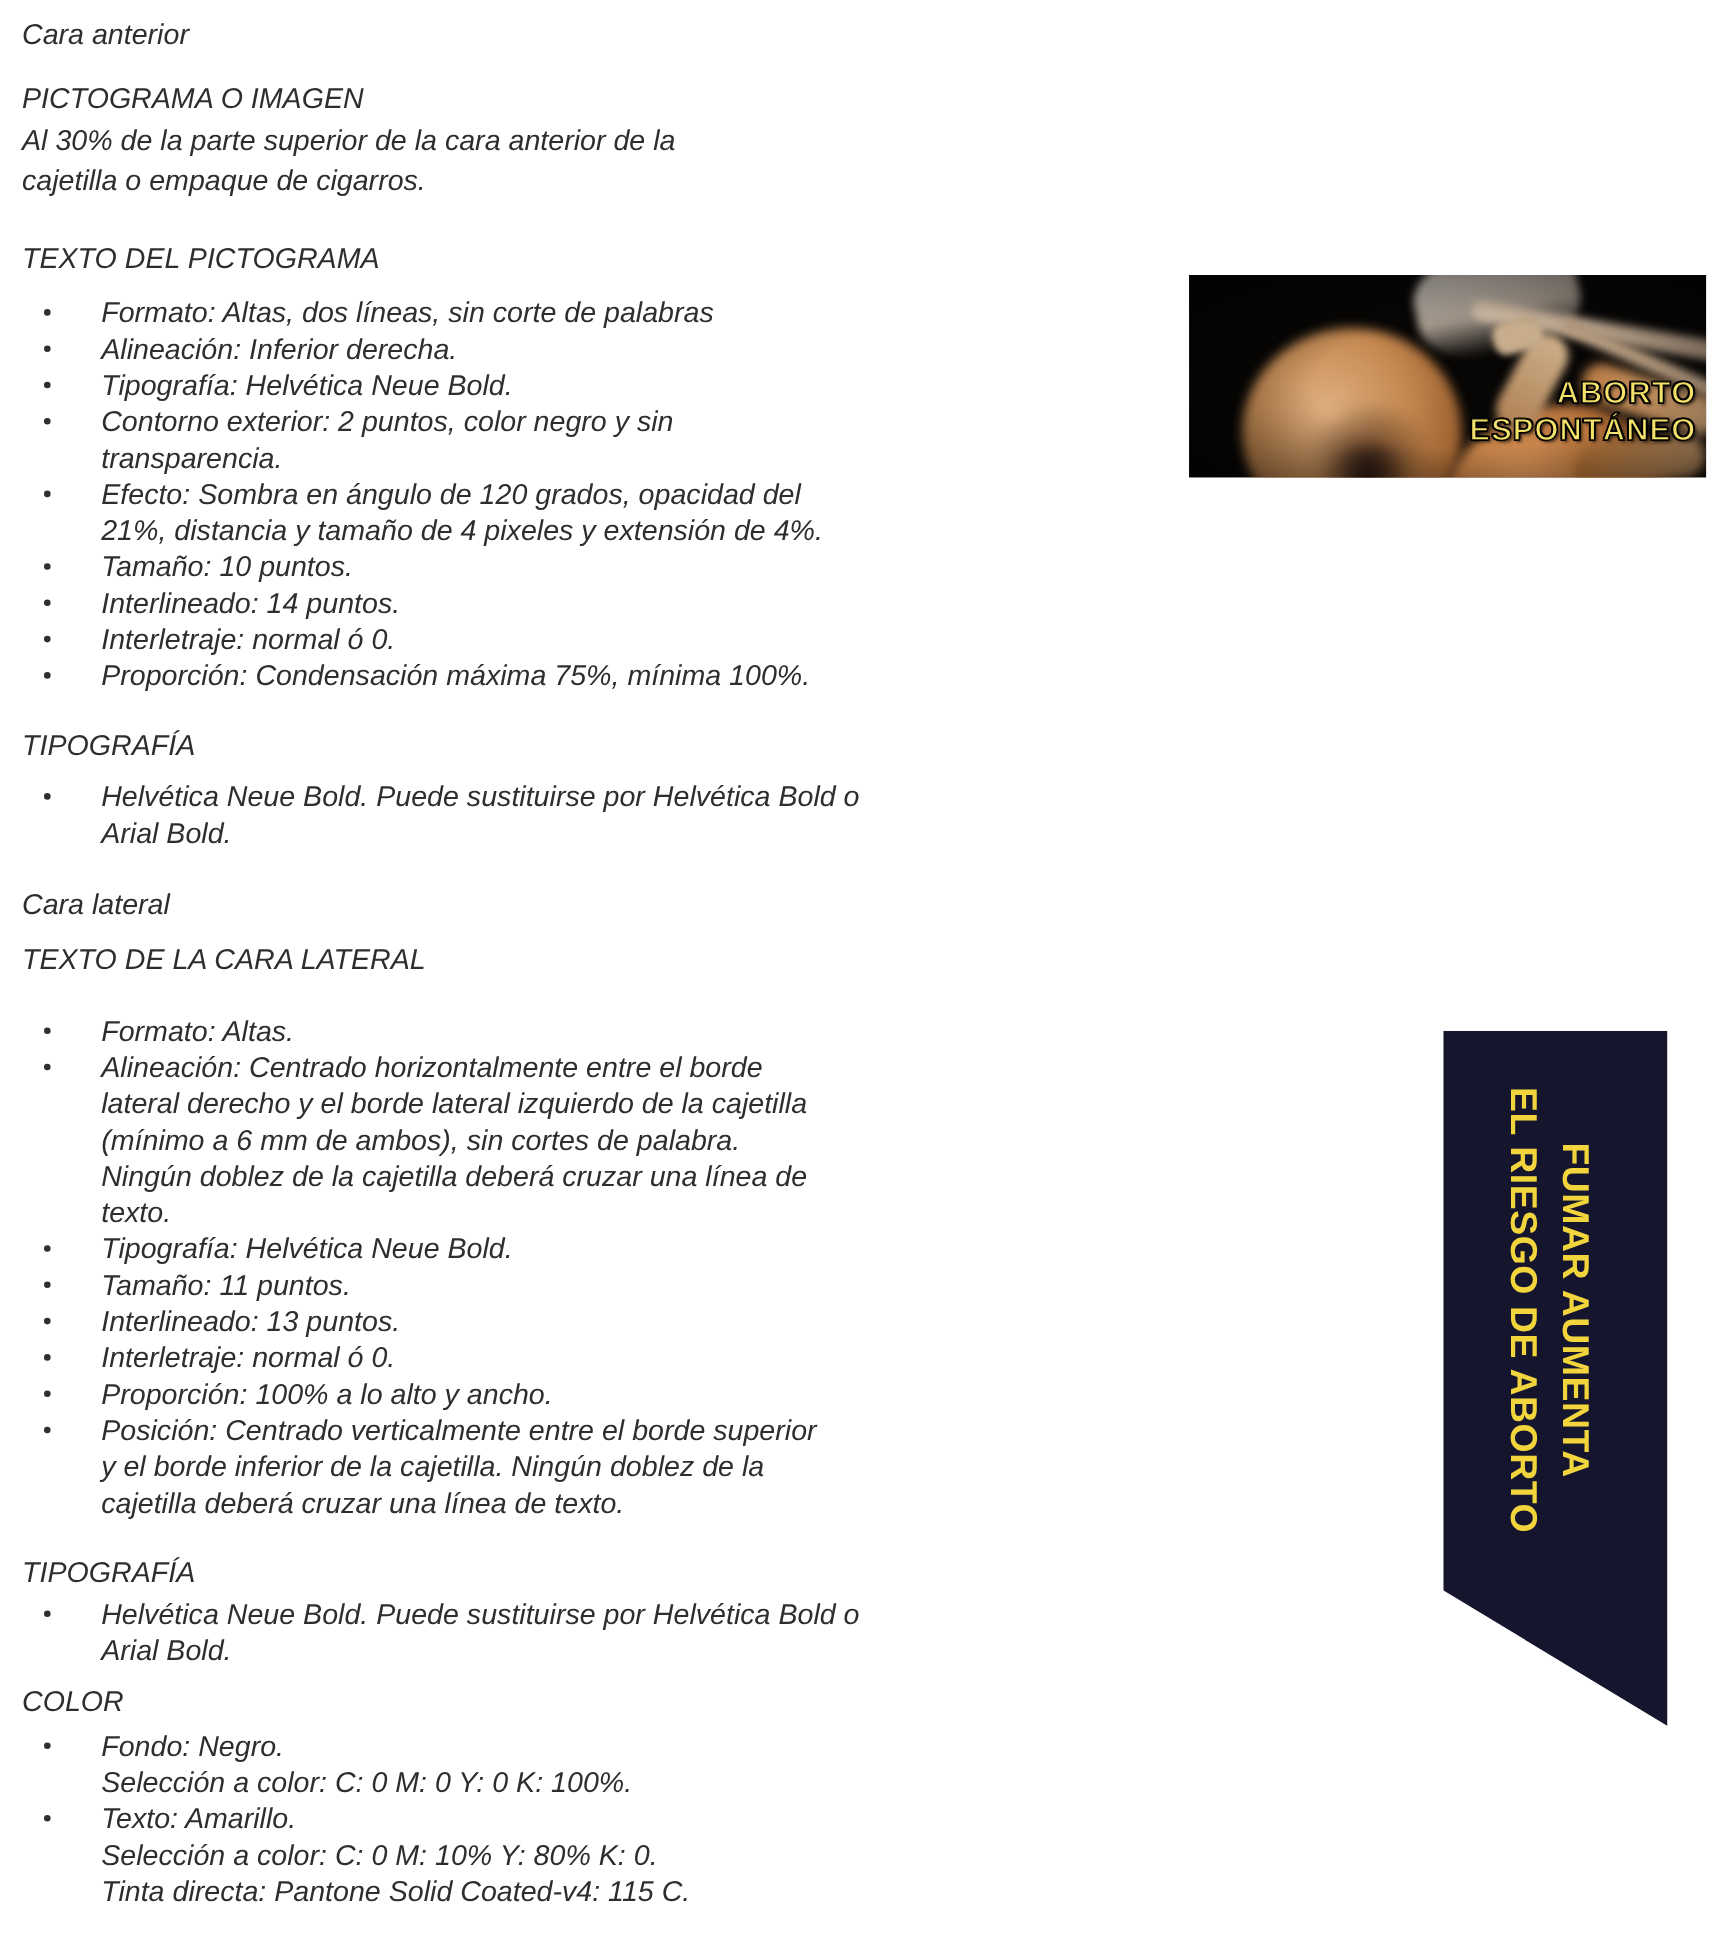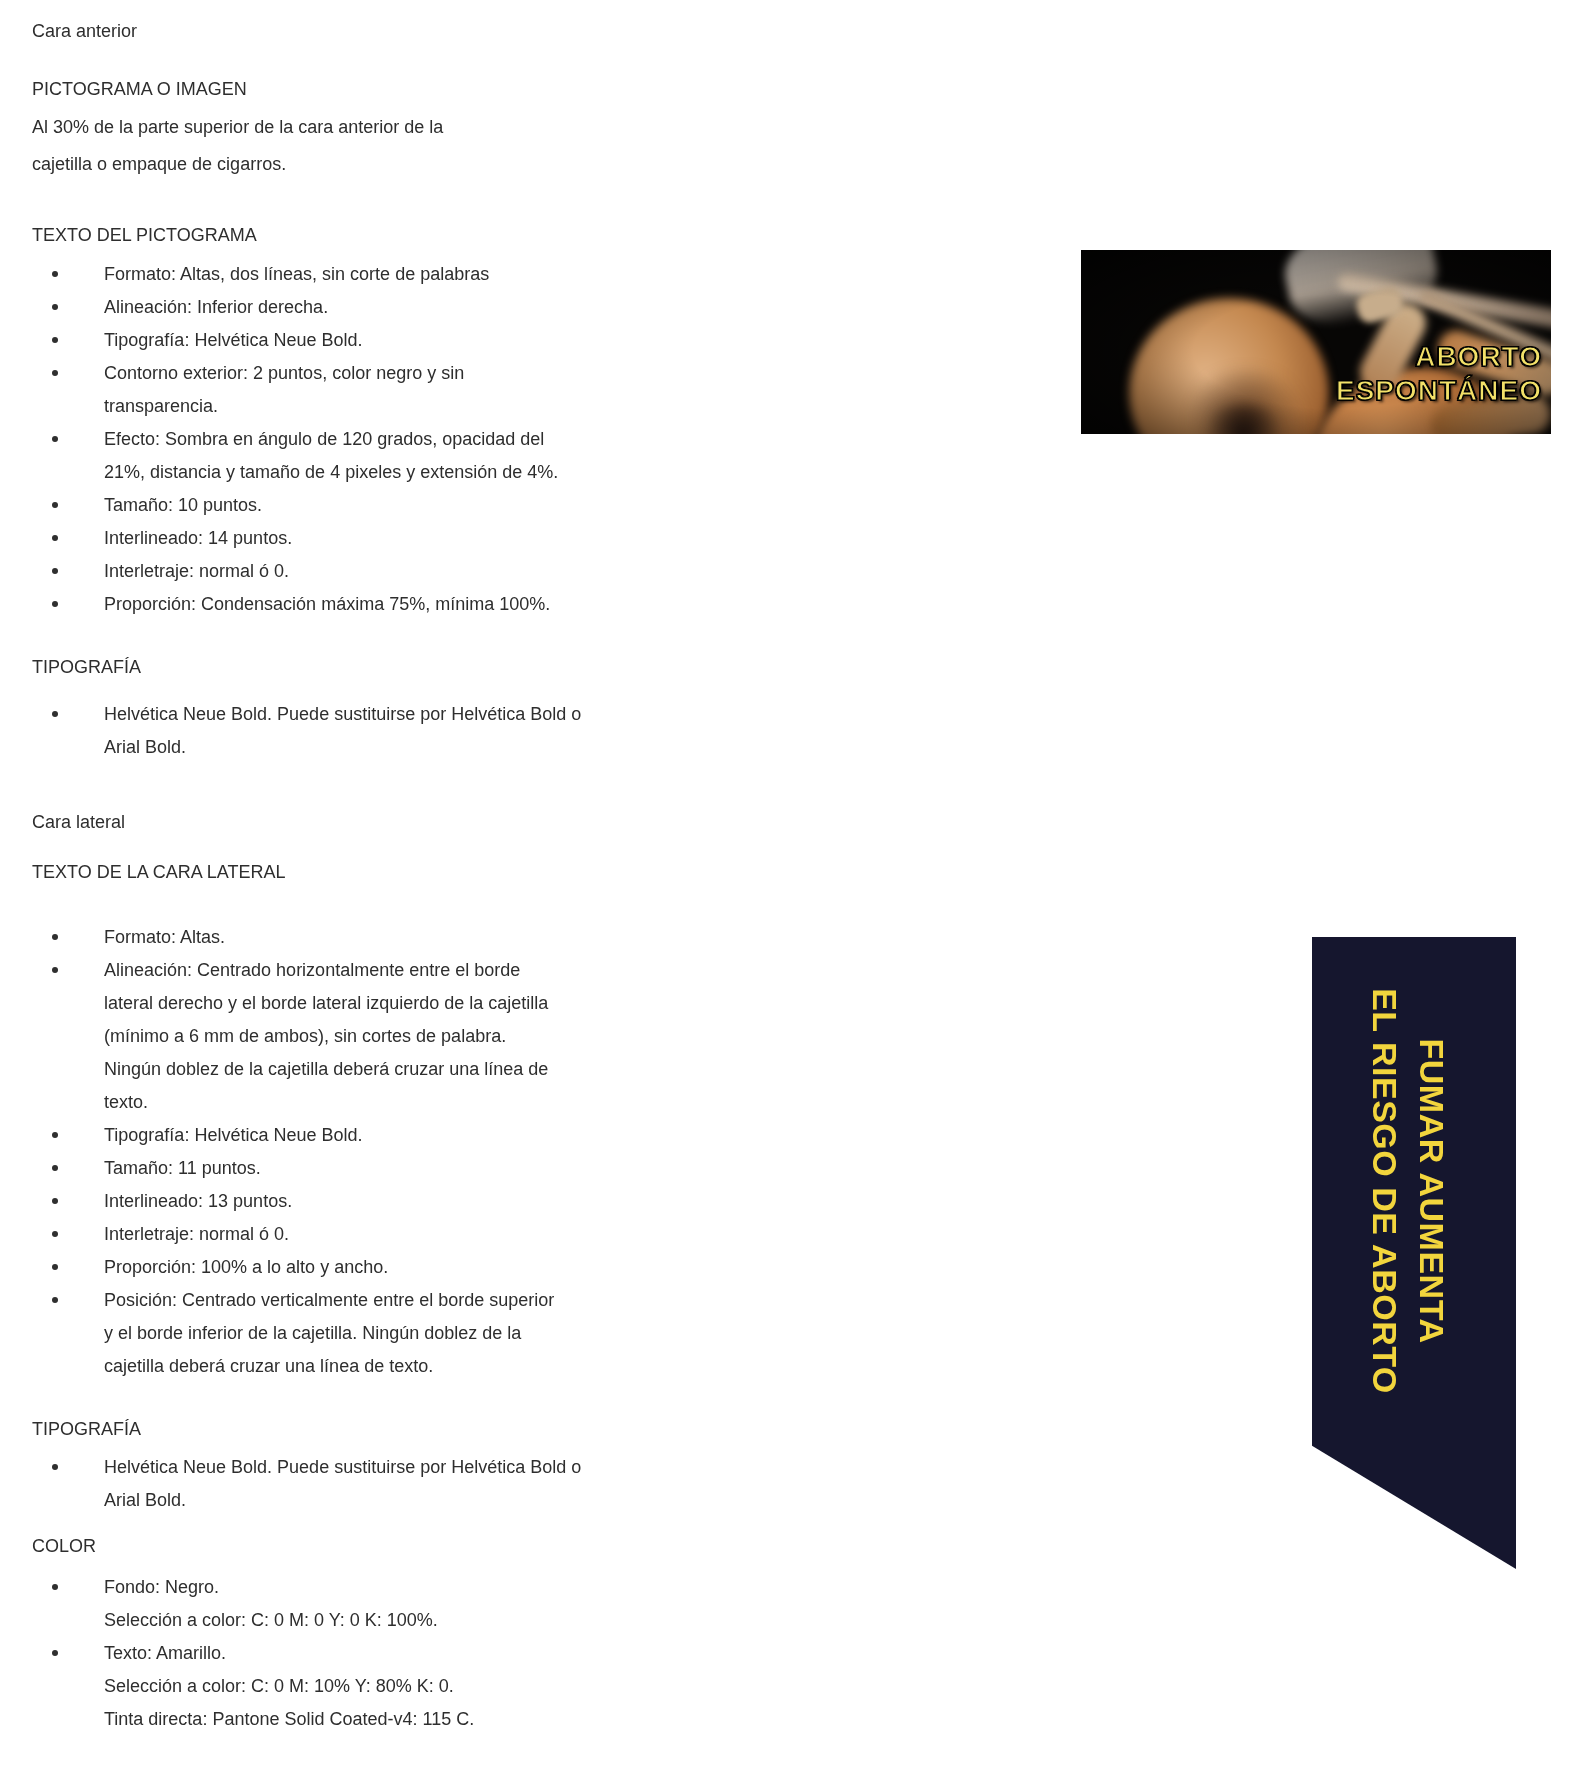--- a/index.html
+++ b/index.html
@@ -1,30 +1,30 @@
 <!DOCTYPE html>
 <html><head>
 <meta charset="utf-8">
 <style>
   html,body{margin:0;padding:0;background:#ffffff;}
   .page{
     position:relative;width:1577px;height:1765px;background:#ffffff;overflow:hidden;
     font-family:"Liberation Sans",sans-serif;color:#2e2e2e;
   }
-  .block{position:absolute;left:32px;width:900px;font-size:18px;line-height:33px;}
+  .block{position:absolute;left:20px;width:900px;font-size:26px;line-height:33px;font-style:italic;}
   #block-front{top:15px;}
   #block-side{top:806px;}
   .hline{margin:0;font-weight:400;}
   .title{margin:0;}
   .h-after-title{margin-top:25px;}
   .para{margin:3px 0 0 0;line-height:37px;white-space:pre-line;}
   .h-texto{margin-top:36px;}
   .h-tipo{margin-top:30px;}
   .h-color{margin-top:13px;}
-  .list{margin-top:6px;}
+  .list{margin-top:16px;}
   .list.tight{margin-top:14px;}
   .list.side{margin-top:32px;}
   .list.tipo2{margin-top:5px;}
   .list.colorlist{margin-top:8px;}
   .h-texto-side{margin-top:17px;}
   .bullet{display:flex;align-items:flex-start;}
   .dot{flex:none;width:6px;height:6px;border-radius:50%;background:#2f2f2f;margin:13px 0 0 20px;}
   .btext{margin-left:46px;white-space:pre-line;}
 
   

